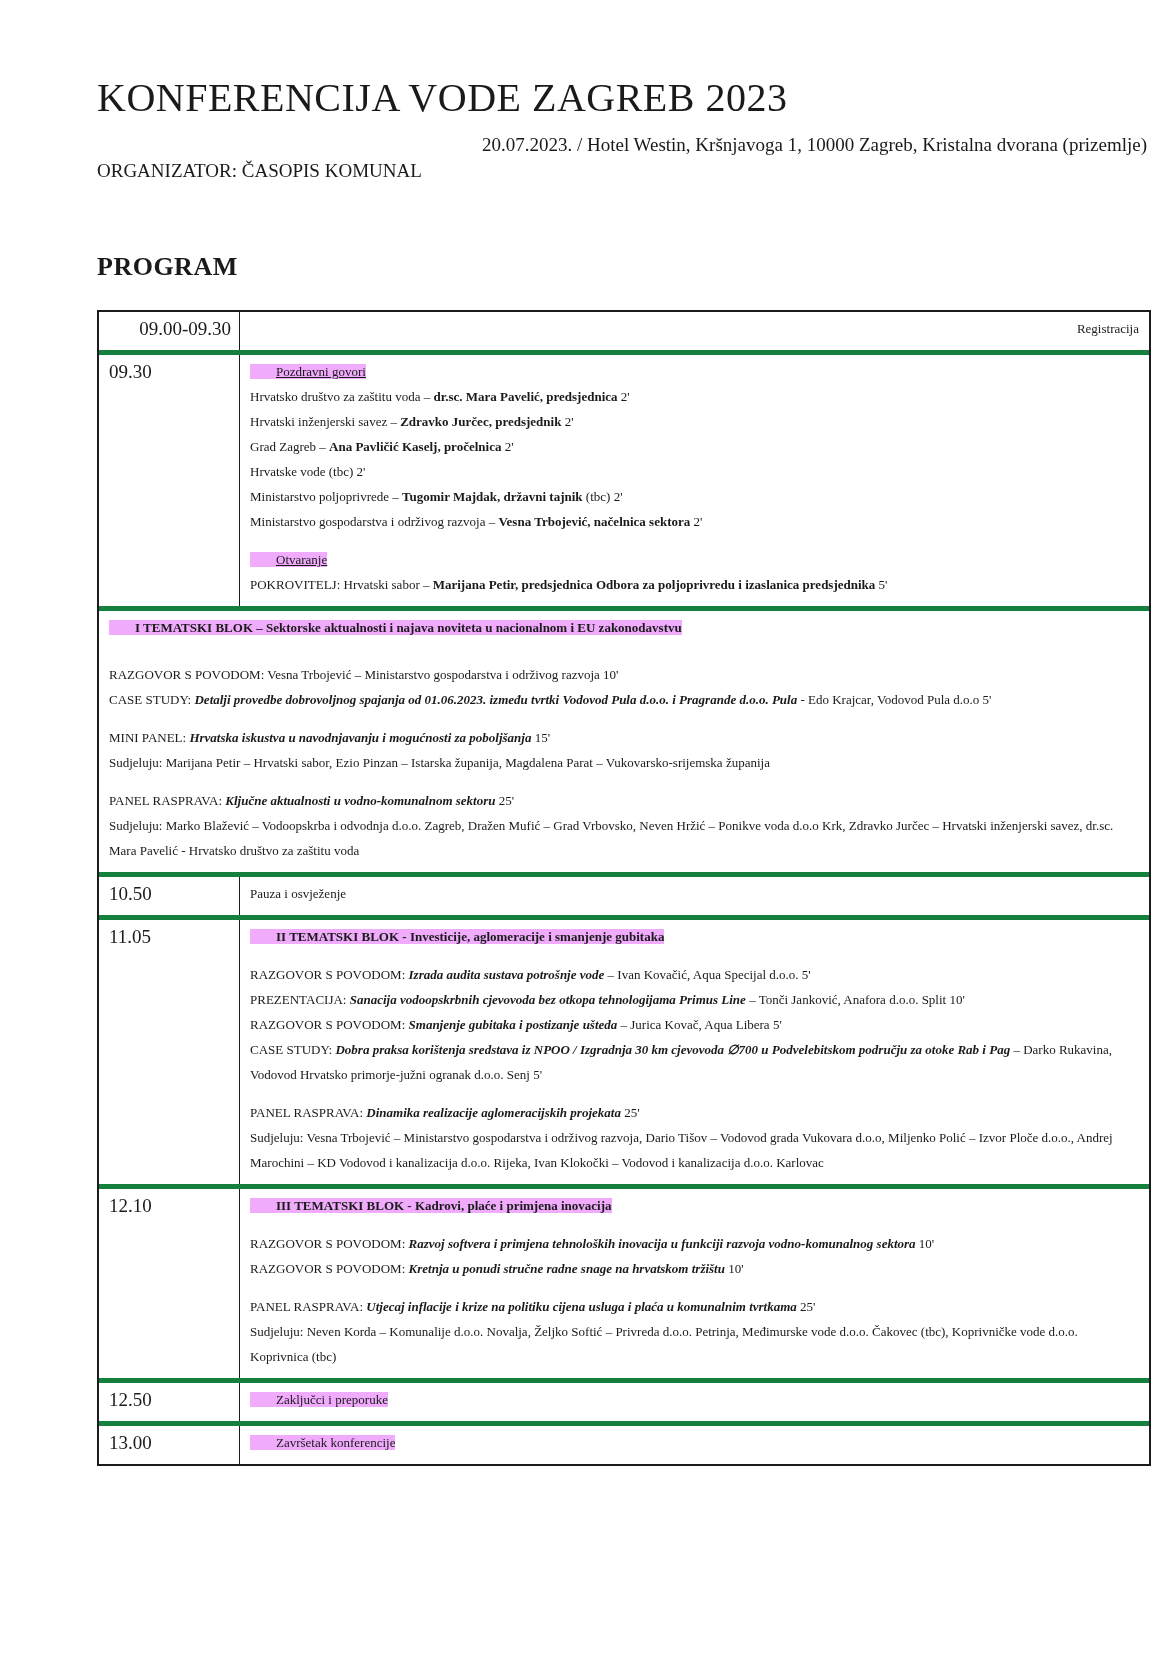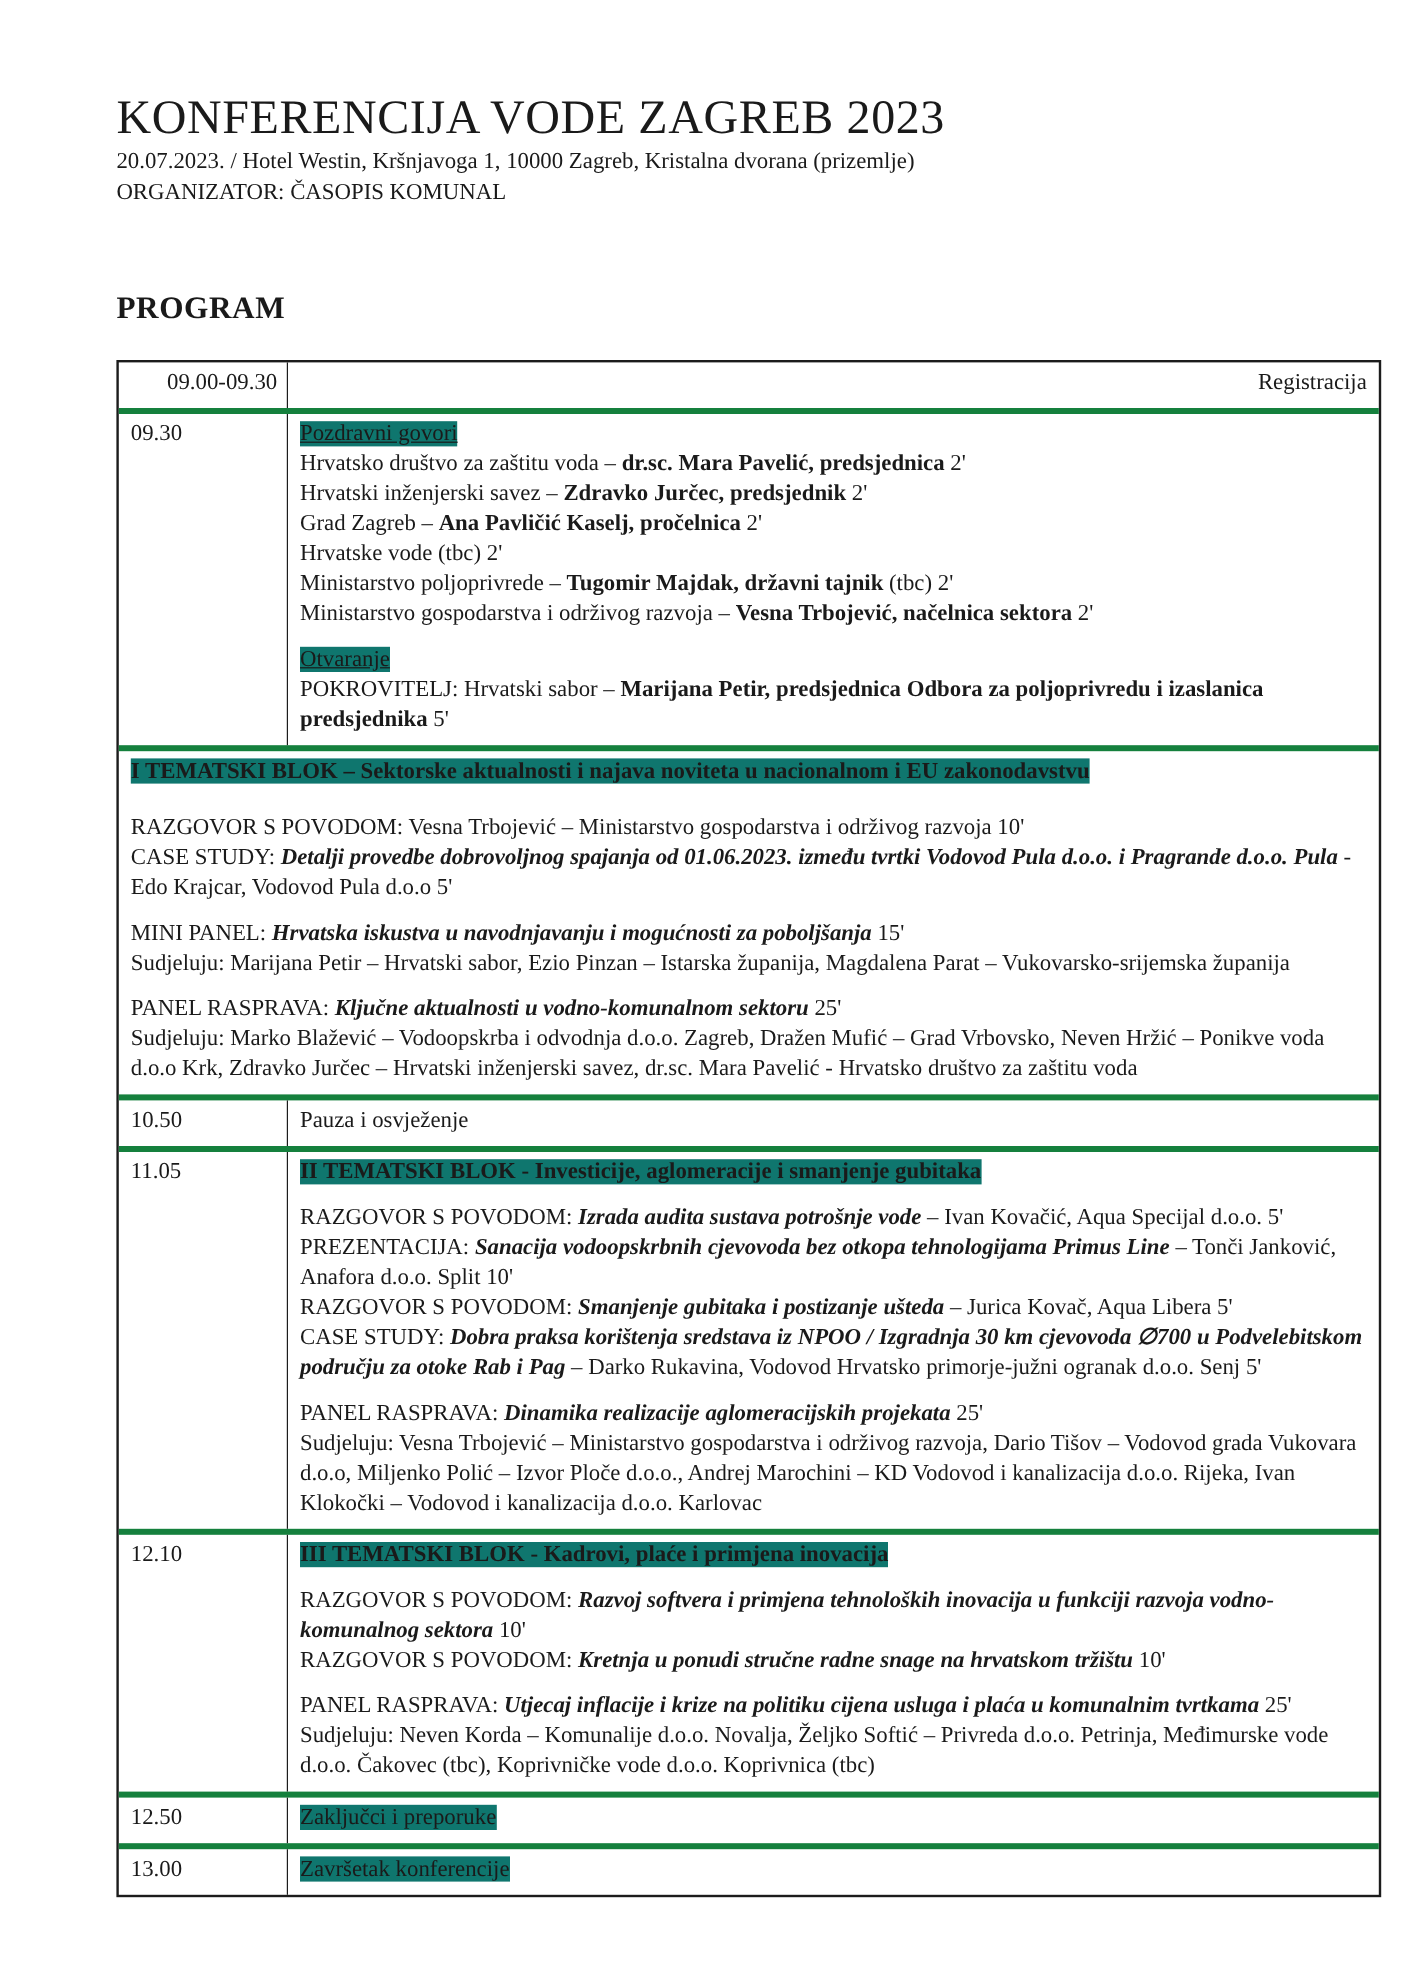--- a/index.html
+++ b/index.html
@@ -11,50 +11,50 @@
     -webkit-font-smoothing:antialiased;
   }
   .page{position:absolute;top:16px;left:0;width:1170px;height:1655px;background:#fff;overflow:hidden;}
   .header{margin:60px 23px 0 97px;}
   .doc-title{
     font-size:40px;line-height:44px;font-weight:normal;letter-spacing:0.5px;margin:0;
   }
   .doc-subtitle,.doc-organizer{
     font-size:19px;line-height:26px;margin:0;
   }
-  .doc-subtitle{margin-top:2px;}
+  .doc-subtitle{margin-top:12px;text-align:right;}
   .section-title{
     font-size:26px;line-height:30px;font-weight:bold;margin:68px 0 0 0;letter-spacing:0.5px;
   }
   .program-table{
     margin:28px 23px 0 97px;
     width:1050px;
     border:2px solid #1c1c1c;
     border-collapse:collapse;
   }
   .prow{display:flex;border-top:5px solid #15803d;}
   .prow:first-child{border-top:none;text-align:right;}
   .time-cell{
     width:141px;min-width:141px;box-sizing:border-box;
     border-right:1px solid #1c1c1c;
     padding:4px 8px 8px 10px;
     font-size:19px;line-height:25px;
   }
   .content-cell{
     flex:1;box-sizing:border-box;
     padding:4px 10px 9px 10px;
-    font-size:19px;line-height:25px;
+    font-size:13px;line-height:25px;
   }
   .block + .block{margin-top:13px;}
   .block.gap-after{margin-bottom:22px;}
   .pline{display:block;}
   .b{font-weight:bold;margin-top:16px;}
   .i{font-style:italic;}
   .u{text-decoration:underline;}
-  .hl{background:#0f766e;}
+  .hl{background:#f0abfc;padding-left:26px;}
 </style>
 </head>
 <body>
 
 <div class="page">
   <div class="header">
     <h1 class="doc-title">KONFERENCIJA VODE ZAGREB 2023</h1>
     <p class="doc-subtitle">20.07.2023. / Hotel Westin, Kršnjavoga 1, 10000 Zagreb, Kristalna dvorana (prizemlje)</p>
     <p class="doc-organizer">ORGANIZATOR: ČASOPIS KOMUNAL</p>
     <h2 class="section-title">PROGRAM</h2>

